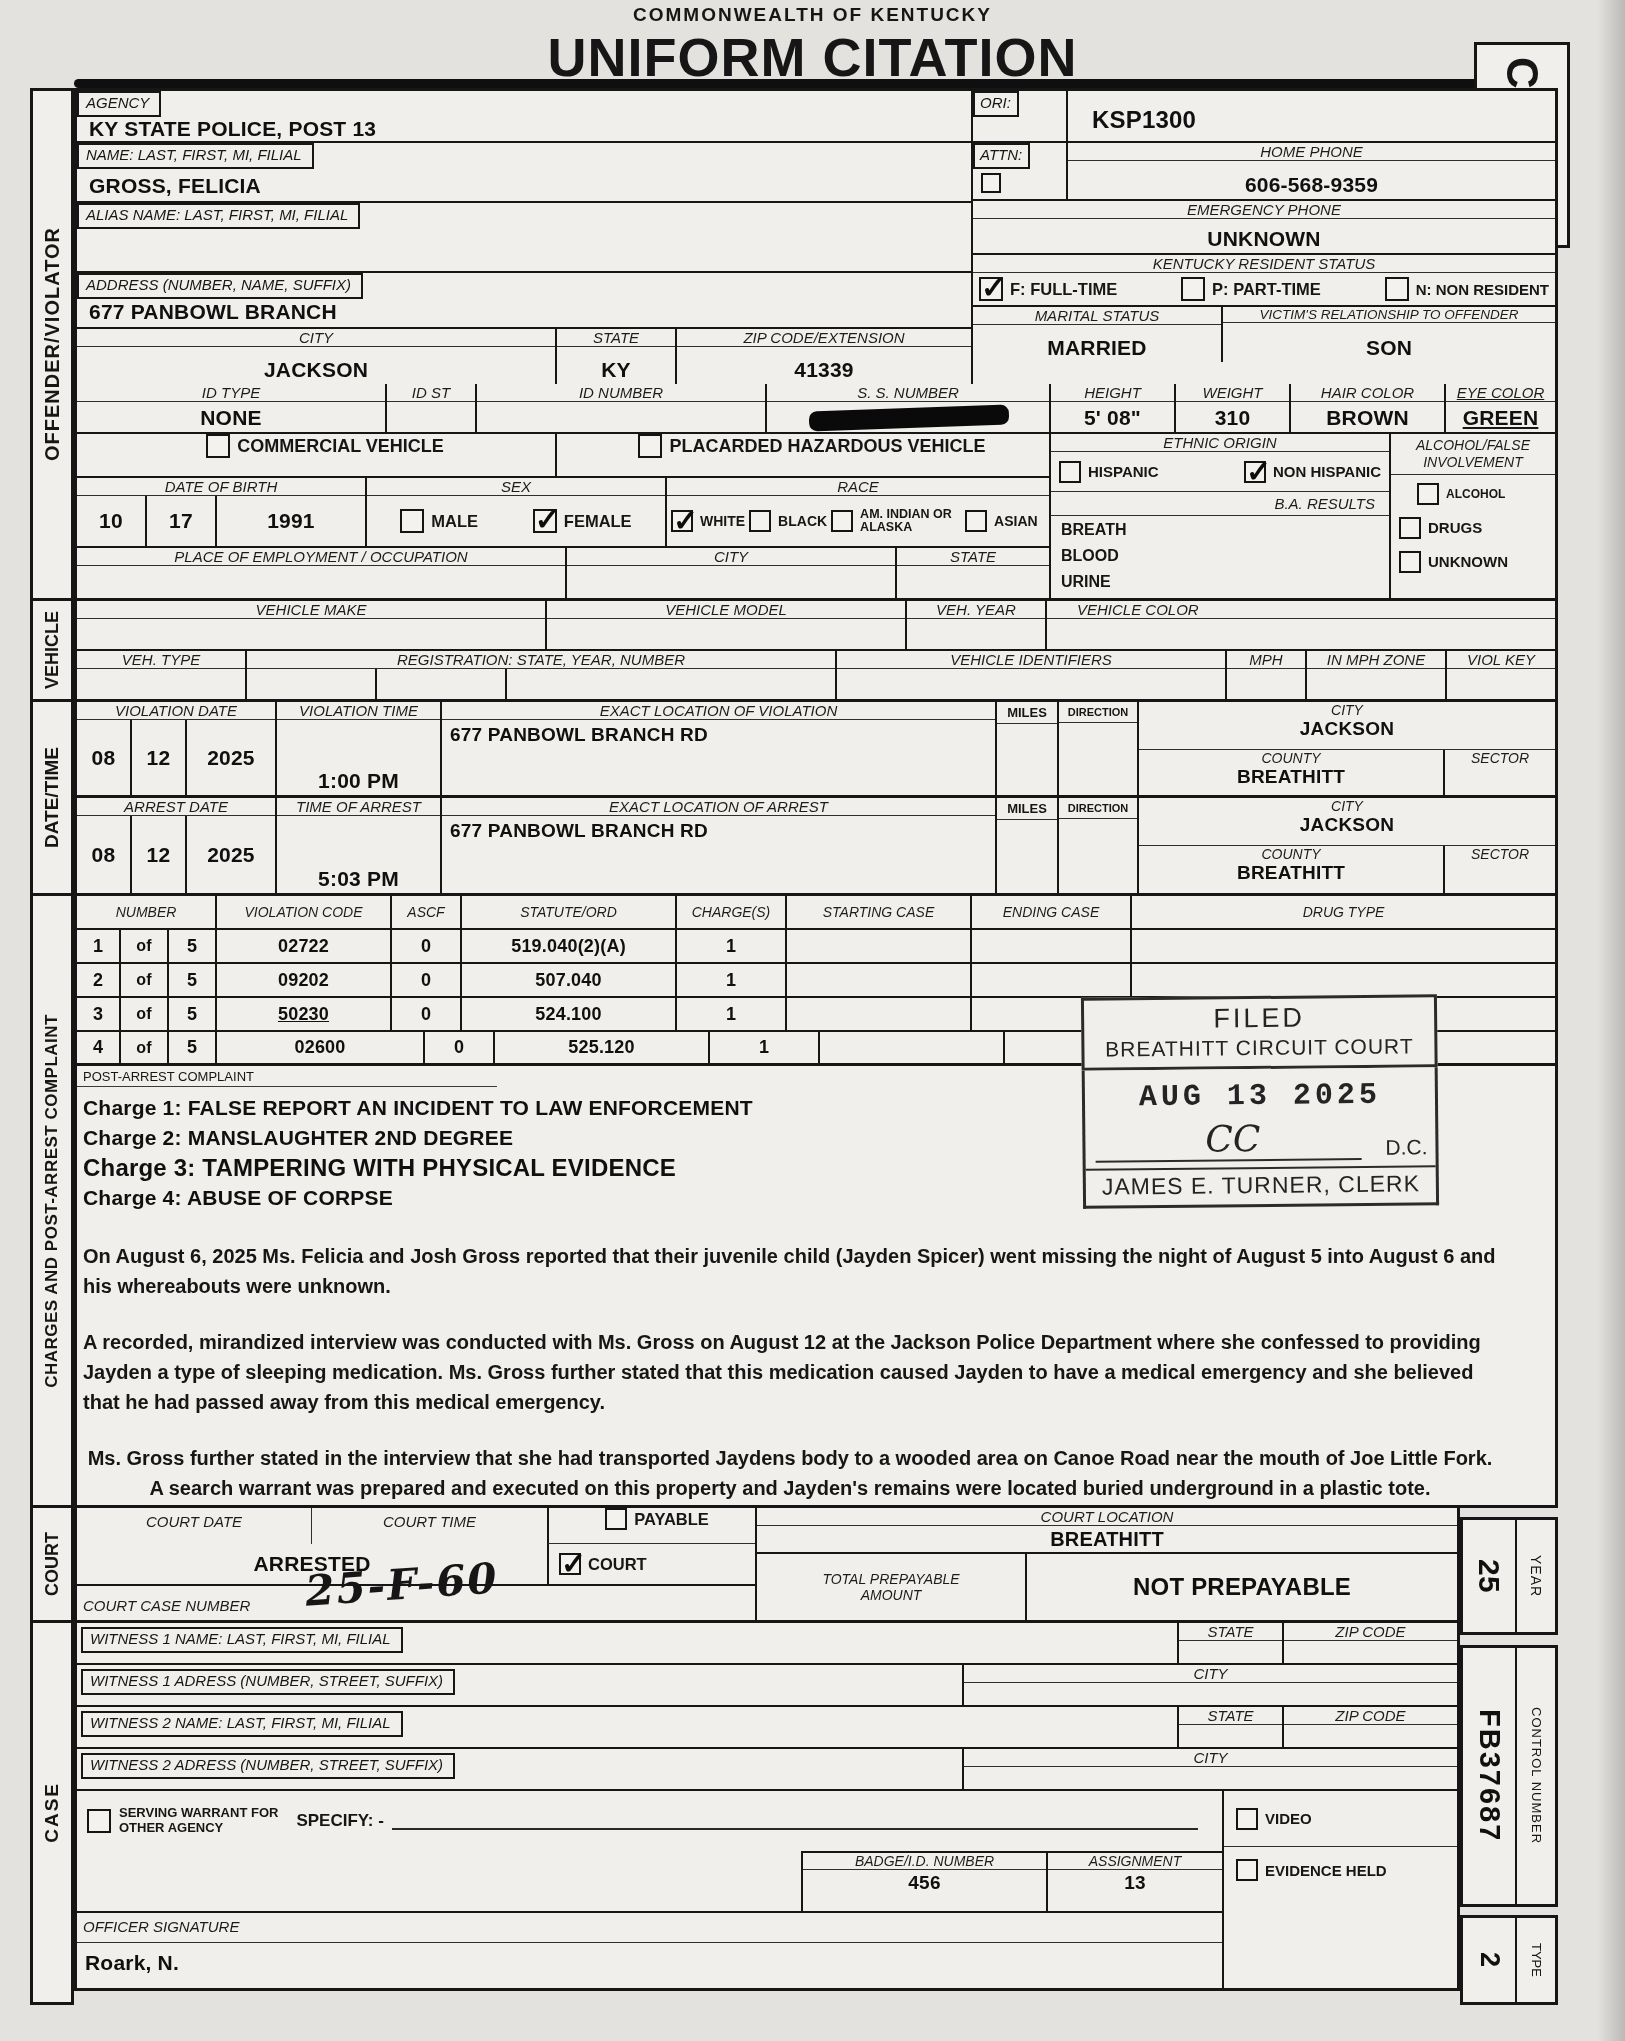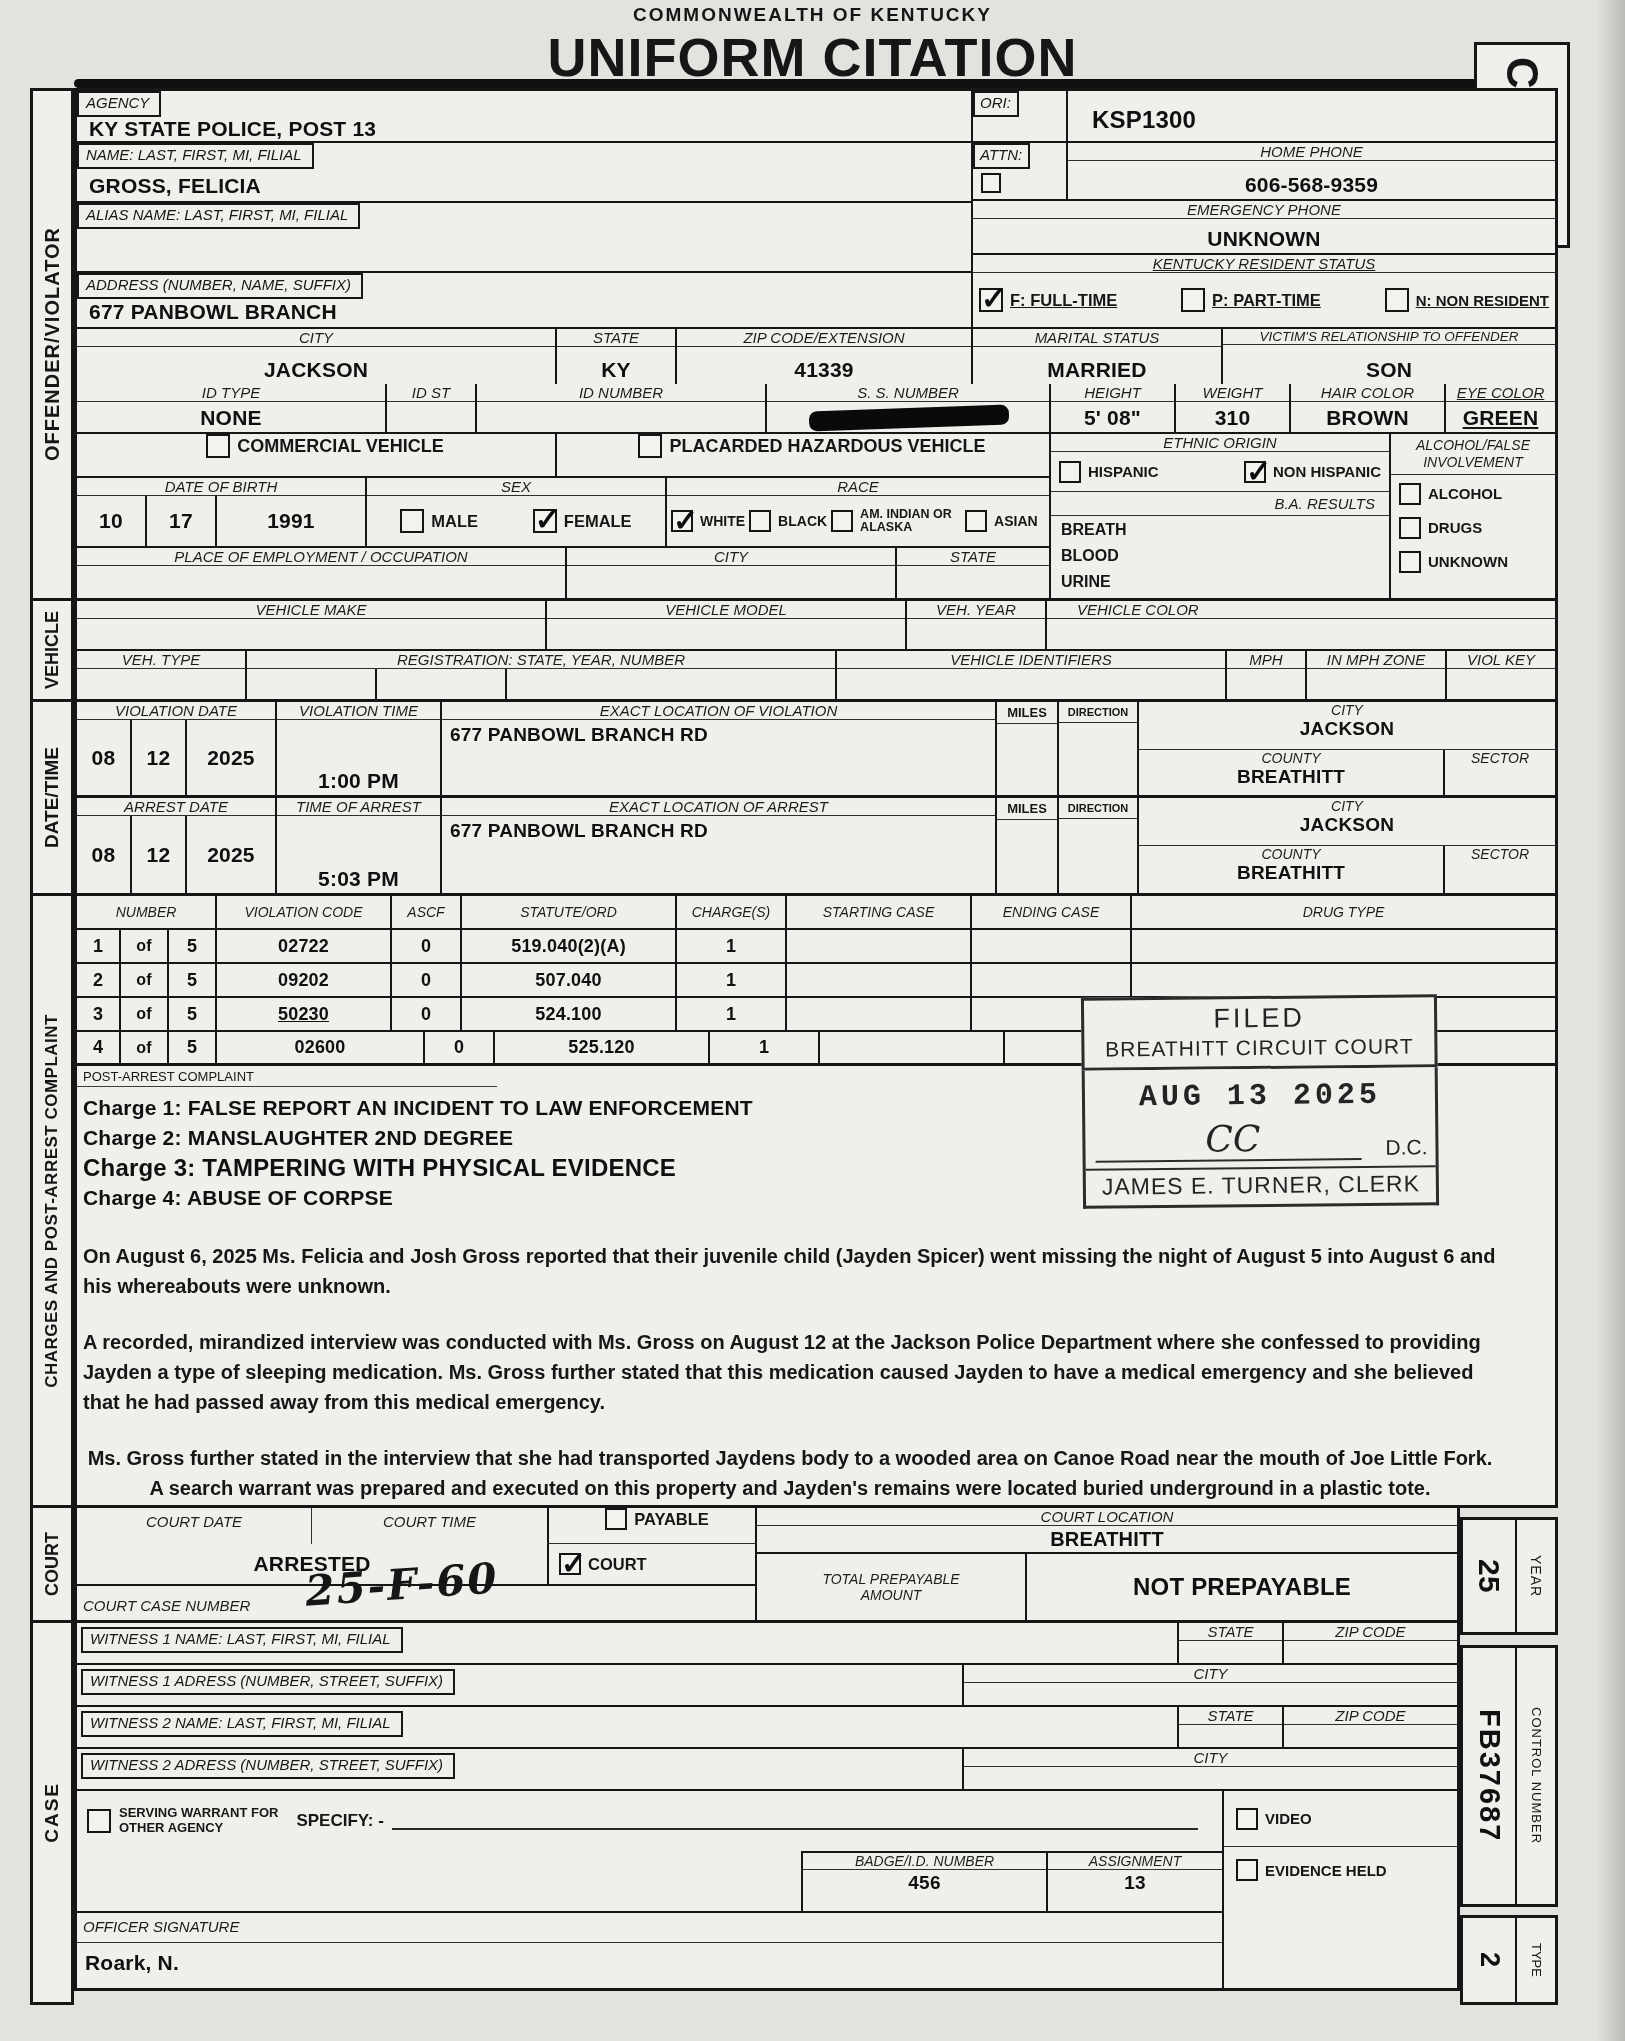--- a/index.html
+++ b/index.html
@@ -121,21 +121,21 @@
             </div>
             <div class="cell last" style="flex:1;">
               <span class="clbl bbh">HOME PHONE</span>
               <span class="val vc">606-568-9359</span>
             </div>
           </div>
           <div class="cell last bb" style="height:54px;">
             <span class="clbl bbh">EMERGENCY PHONE</span>
             <span class="val vc">UNKNOWN</span>
           </div>
-          <div class="cell last bb" style="height:74px;text-decoration:underline;">
+          <div class="cell last bb" style="height:52px;">
             <span class="clbl bbh">KENTUCKY RESIDENT STATUS</span>
             <div class="row" style="flex:1;align-items:center;padding:0 6px;justify-content:space-between;">
               <span class="chip">
                   <span class="cb checked"></span>
                   <span>F: FULL-TIME</span>
                 </span>
               <span class="chip">
                   <span class="cb"></span>
                   <span>P: PART-TIME</span>
                 </span>
@@ -283,21 +283,21 @@
                   <span>NON HISPANIC</span>
                 </span>
             </div>
             <span class="slbl bbh" style="text-align:right;padding:3px 14px 3px 0;">B.A. RESULTS</span>
             <span style="font-weight:bold;font-size:16px;padding:5px 0 0 10px;">BREATH</span>
             <span style="font-weight:bold;font-size:16px;padding:8px 0 0 10px;">BLOOD</span>
             <span style="font-weight:bold;font-size:16px;padding:8px 0 0 10px;">URINE</span>
           </div>
           <div class="fc cell last" style="flex:1;">
             <span class="slbl bbh" style="white-space:normal;text-align:center;font-size:14px;line-height:1.2;padding:3px 4px;">ALCOHOL/FALSE INVOLVEMENT</span>
-            <span class="chip" style="padding:8px 0 0 8px;font-size:15px;">
+            <span class="chip" style="padding:8px 0 0 26px;font-size:12px;">
                 <span class="cb" style="width:22px;height:22px;"></span>
                 <span>ALCOHOL</span>
               </span>
             <span class="chip" style="padding:12px 0 0 8px;font-size:15px;">
                 <span class="cb" style="width:22px;height:22px;"></span>
                 <span>DRUGS</span>
               </span>
             <span class="chip" style="padding:12px 0 0 8px;font-size:15px;">
                 <span class="cb" style="width:22px;height:22px;"></span>
                 <span>UNKNOWN</span>

